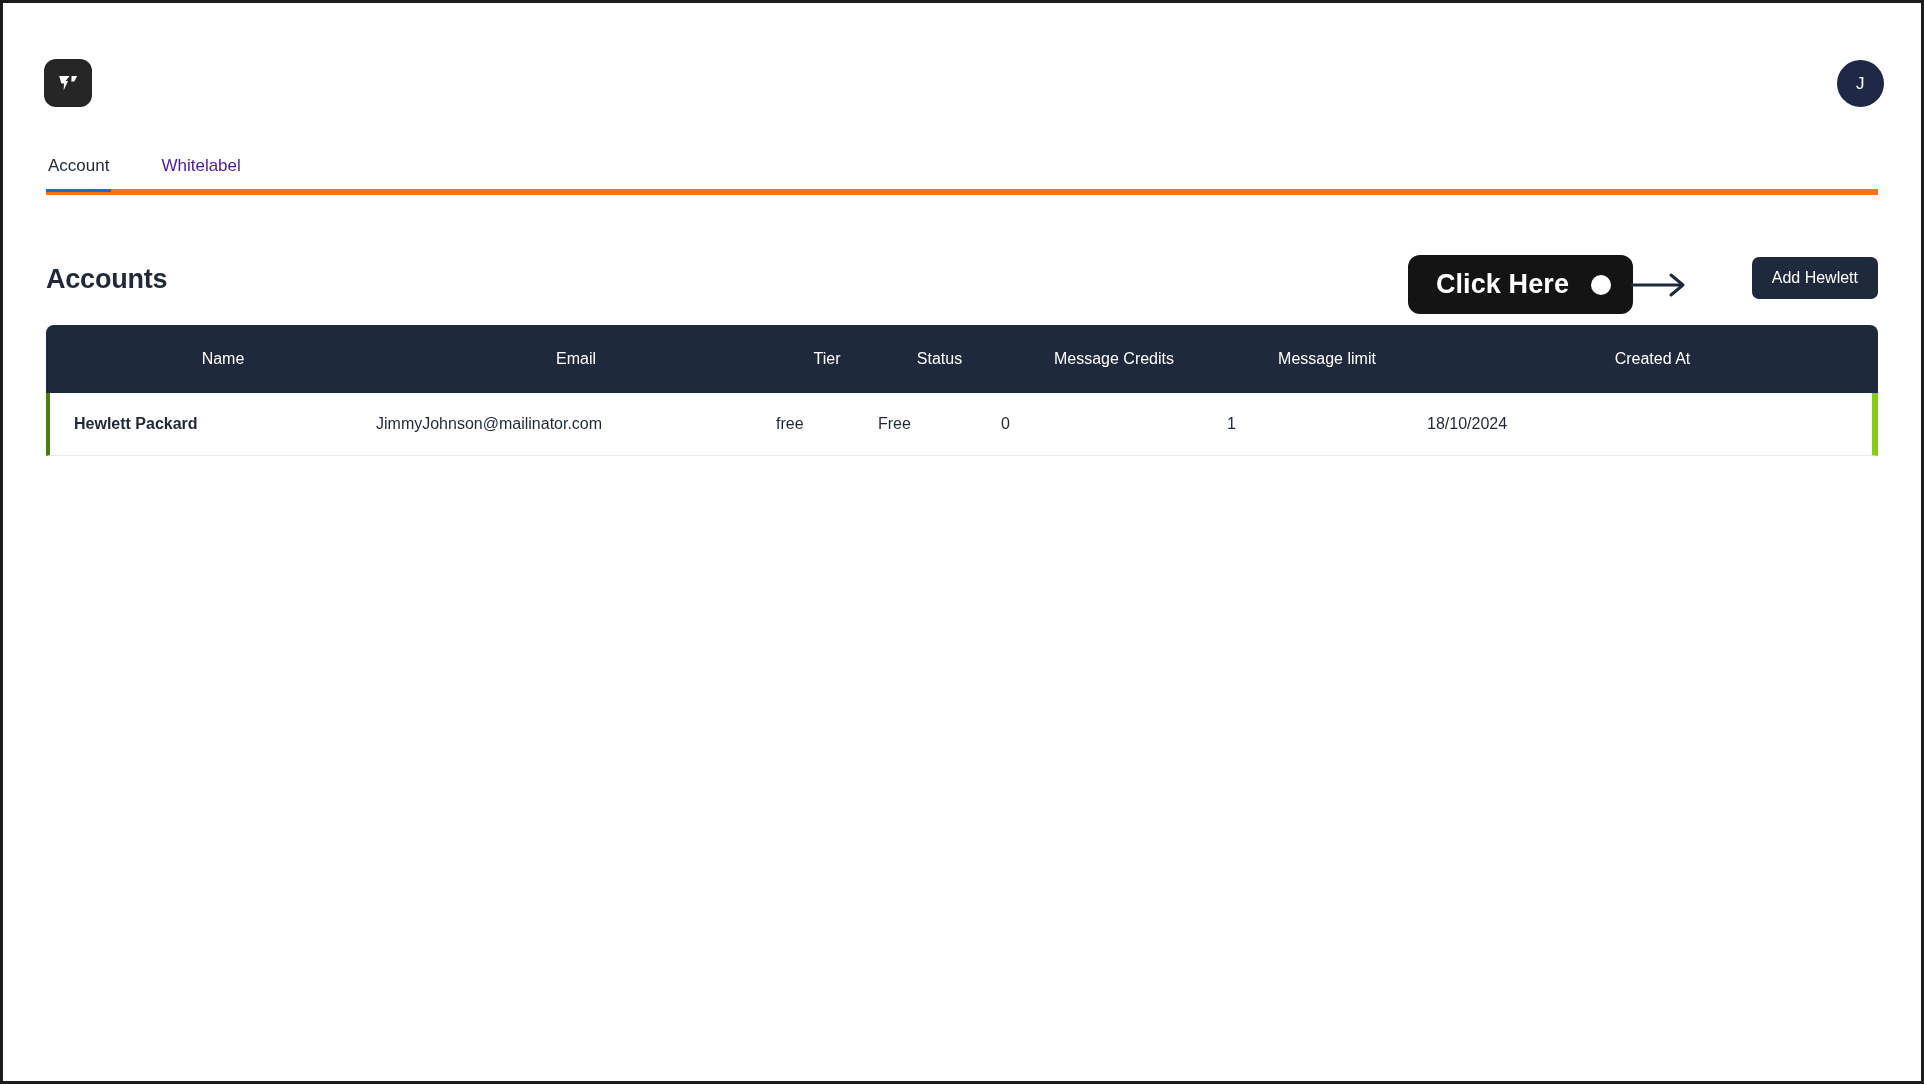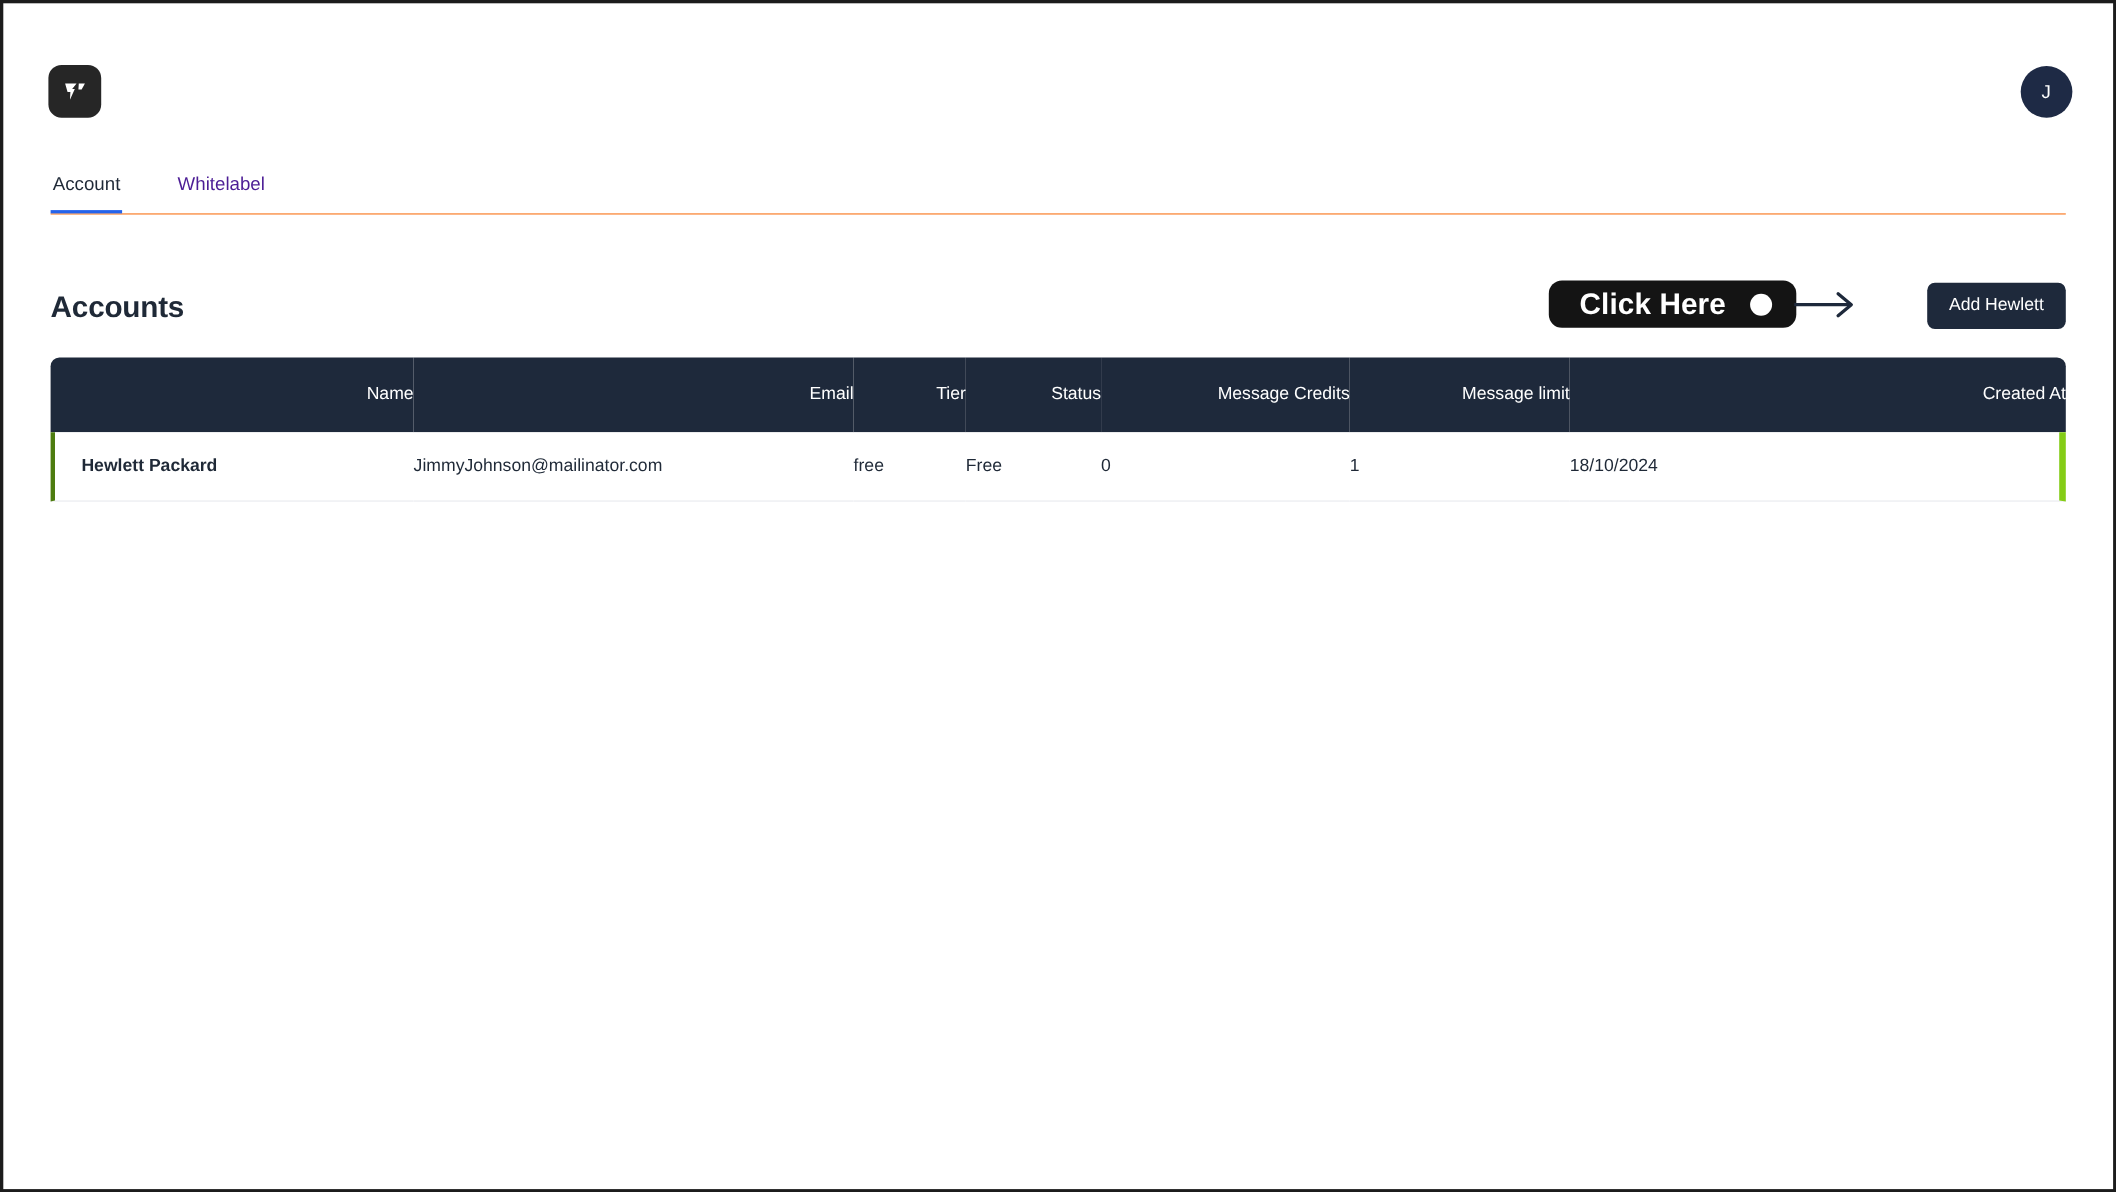--- a/index.html
+++ b/index.html
@@ -59,23 +59,23 @@
     letter-spacing: .5px;
   }
 
   
   .tabs {
     position: absolute;
     top: 148px;
     left: 43px;
     right: 43px;
     height: 44px;
-    border-bottom: 1px solid #f97316;
-    display: flex;
-    align-items: flex-end;
+    border-bottom: 6px solid #f97316;
+    display: flex;
+    align-items: flex-start;
     gap: 0px;
   }
   .tab {
     font-size: 17px;
     line-height: 1;
     padding: 6px 2px 15px 2px;
     margin-right: 48px;
     cursor: pointer;
     white-space: nowrap;
     background: none;
@@ -132,21 +132,21 @@
     right: 185px;
     top: 4px;
     display: flex;
     align-items: center;
     pointer-events: none;
   }
   .callout-bubble {
     background: #141414;
     color: #ffffff;
     border-radius: 12px;
-    height: 43px;
+    height: 59px;
     padding: 0 22px 0 28px;
     display: flex;
     align-items: center;
     gap: 22px;
     font-size: 27px;
     font-weight: 700;
     letter-spacing: .1px;
   }
   .callout-dot {
     width: 20px;
@@ -171,21 +171,21 @@
     width: 100%;
     border-collapse: separate;
     border-spacing: 0;
     table-layout: fixed;
   }
   table.accounts thead th {
     background: #1e293b;
     color: #ffffff;
     font-size: 16px;
     font-weight: 400;
-    text-align: right;
+    text-align: center;
     padding: 24px 0 24px 0;
     height: 68px;
     vertical-align: middle;
     white-space: nowrap;
   }
   table.accounts thead th:first-child { border-top-left-radius: 8px; padding-left: 24px; }
   table.accounts thead th:last-child  { border-top-right-radius: 8px; }
 
   table.accounts tbody td {
     background: #ffffff;

